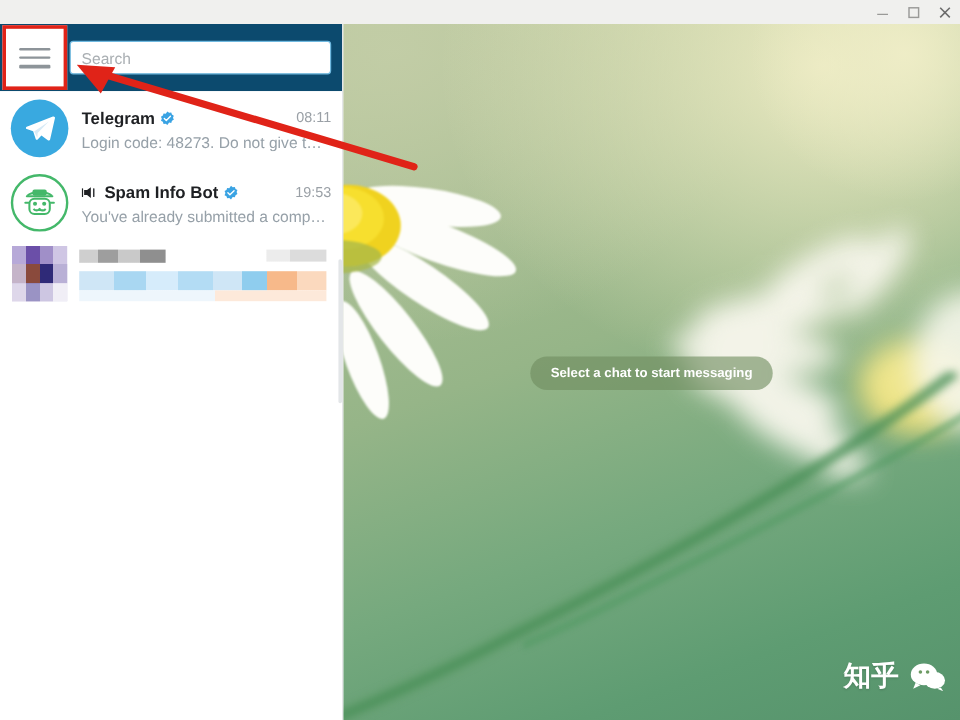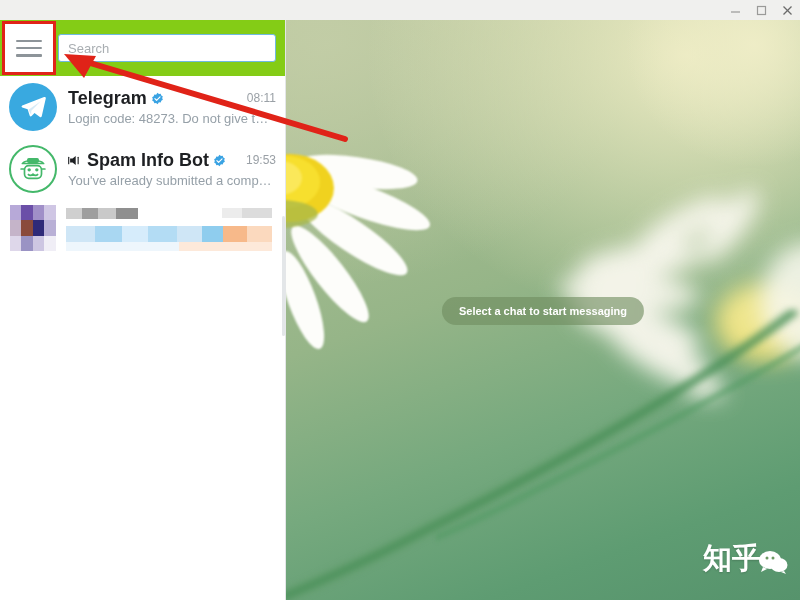--- a/index.html
+++ b/index.html
@@ -20,21 +20,21 @@
     color:#9a9a98;
   }
   .wbtn svg{ display:block; }
 
   
   .sidebar{
     position:absolute; left:0; top:20px; width:286px; height:580px;
     background:#ffffff; border-right:1px solid #e4e6e8; overflow:hidden;
   }
   .topbar{
-    position:absolute; left:0; top:0; width:286px; height:56px; background:#84cc16;
+    position:absolute; left:0; top:0; width:286px; height:56px; background:#0c4a6e;
   }
   .hamburger-box{
     position:absolute; left:2px; top:1px; width:54px; height:54px;
     background:#ffffff; display:flex; align-items:center; justify-content:center;
   }
   .hamburger{ width:26px; height:17px; display:flex; flex-direction:column; justify-content:space-between; }
   .hamburger i{ display:block; height:2.6px; width:100%; background:#8d9499; border-radius:1px; }
 
   .search-wrap{
     position:absolute; left:58px; top:14px; width:218px; height:28px;
@@ -54,21 +54,21 @@
   }
   .avatar{
     width:48px; height:48px; border-radius:50%; flex:0 0 48px;
     display:flex; align-items:center; justify-content:center; overflow:hidden;
   }
   .av-telegram{ background:#39a9e0; }
   .av-bot{ background:#ffffff; border:2px solid #44b86a; }
   .chat-body{ flex:1 1 auto; min-width:0; margin-left:11px; }
   .chat-line1{ display:flex; align-items:center; height:19px; }
   .chat-name{
-    font-size:18px; font-weight:bold; color:#1e2023; white-space:nowrap;
+    font-size:14px; font-weight:bold; color:#1e2023; white-space:nowrap;
     overflow:hidden; text-overflow:ellipsis; max-width:150px;
   }
   .verified{ margin-left:4px; flex:0 0 auto; line-height:0; }
   .mute-icon{ margin-right:5px; flex:0 0 auto; line-height:0; }
   .chat-time{ margin-left:auto; font-size:12px; color:#9aa0a6; flex:0 0 auto; padding-left:6px; }
   .chat-preview{
     margin-top:3px; font-size:13px; color:#96a0a8; white-space:nowrap;
     overflow:hidden; text-overflow:ellipsis; max-width:205px;
   }
 
@@ -147,22 +147,22 @@
   .chat-placeholder{
     position:absolute; left:50%; top:291px; transform:translate(-50%,-50%);
     background:rgba(112,140,96,.62);
     color:#ffffff; font-size:11px; font-weight:bold;
     padding:8px 17px; border-radius:14px; white-space:nowrap;
   }
 
   
   .watermark{
     position:absolute; right:14px; bottom:21px;
-    display:flex; align-items:center; gap:0;
-    color:#ffffff; font-size:29px; font-weight:bold;
+    display:flex; align-items:center; gap:12px;
+    color:#ffffff; font-size:23px; font-weight:bold;
     font-family:"DejaVu Sans", sans-serif;
     text-shadow:0 1px 2px rgba(0,0,0,.18);
     justify-content:flex-end;
   }
   .wm-bubble{ position:relative; width:30px; height:24px; margin:0 -2px 0 -3px; }
 
   
   .redbox{
     position:absolute; left:2px; top:21px; width:54px; height:54px;
     border:3px solid #e02318; pointer-events:none;

